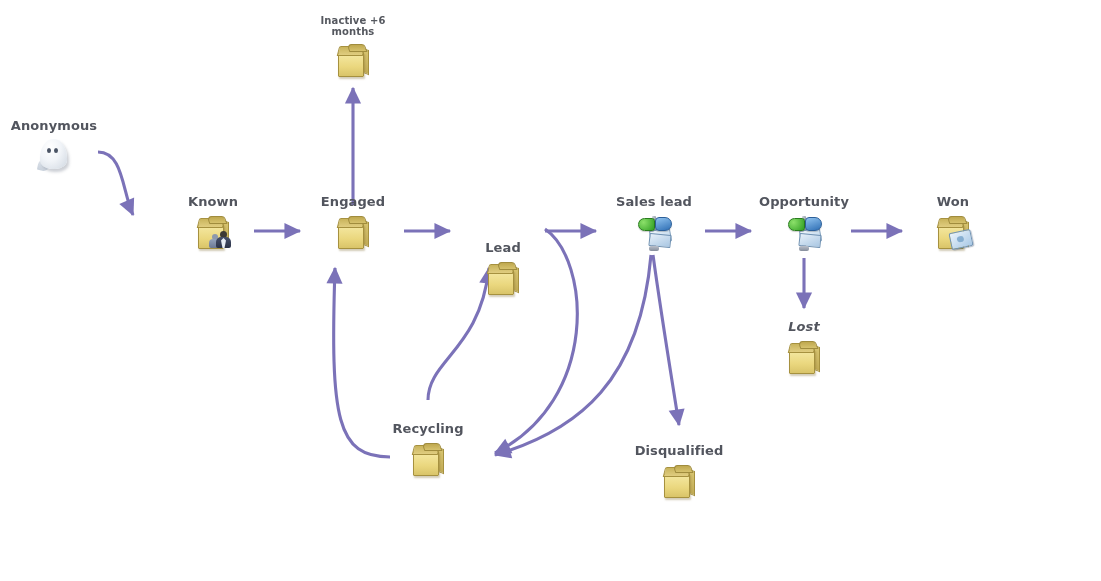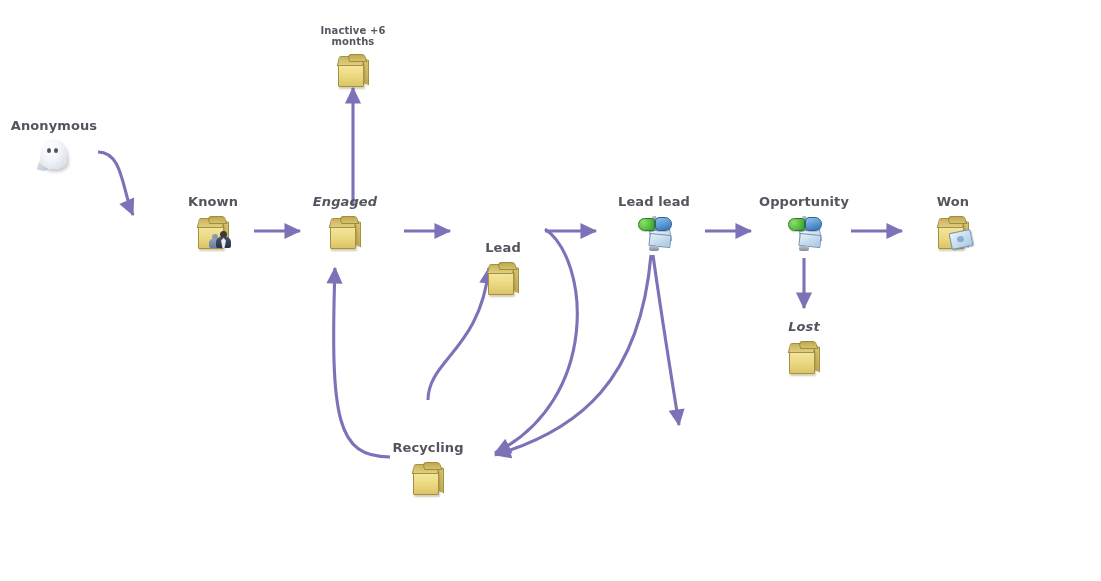--- a/index.html
+++ b/index.html
@@ -154,21 +154,21 @@
       <div class="people">
           <div class="h2"></div>
           <div class="b2"></div>
           <div class="h1"></div>
           <div class="b1"></div>
           <div class="c1"></div>
         </div>
     </div>
   </div>
 
-  <div class="node" style="left:345px;top:194px;font-style:italic;">
+  <div class="node" style="left:353px;top:194px;">
     <div class="lbl">Engaged</div>
     <div class="ico">
       <div class="folder">
           <div class="side"></div>
           <div class="body"></div>
           <div class="lid"></div>
           <div class="lid2"></div>
         </div>
     </div>
   </div>
@@ -179,21 +179,21 @@
       <div class="folder">
           <div class="side"></div>
           <div class="body"></div>
           <div class="lid"></div>
           <div class="lid2"></div>
         </div>
     </div>
   </div>
 
   <div class="node" style="left:654px;top:194px;">
-    <div class="lbl">Lead lead</div>
+    <div class="lbl">Sales lead</div>
     <div class="ico">
       <div class="sign">
           <div class="post"></div>
           <div class="p1"></div>
           <div class="p2"></div>
         <div class="flagG"></div>
           <div class="flagB"></div>
           <div class="base"></div>
         </div>
     </div>
@@ -219,21 +219,21 @@
       <div class="folder">
           <div class="side"></div>
           <div class="body"></div>
           <div class="lid"></div>
           <div class="lid2"></div>
         </div>
       <div class="money"></div>
     </div>
   </div>
 
-  <div class="node small" style="left:353px;top:15px;margin-top:10px;">
+  <div class="node small" style="left:353px;top:15px;">
     <div class="lbl">Inactive +6
 months</div>
     <div class="ico">
       <div class="folder">
           <div class="side"></div>
           <div class="body"></div>
           <div class="lid"></div>
           <div class="lid2"></div>
         </div>
     </div>
@@ -244,26 +244,37 @@
     <div class="ico">
       <div class="folder">
           <div class="side"></div>
           <div class="body"></div>
           <div class="lid"></div>
           <div class="lid2"></div>
         </div>
     </div>
   </div>
 
-  <div class="node" style="left:428px;top:440px;">
+  <div class="node" style="left:428px;top:421px;">
     <div class="lbl">Recycling</div>
     <div class="ico">
       <div class="folder">
           <div class="side"></div>
           <div class="body"></div>
           <div class="lid"></div>
           <div class="lid2"></div>
         </div>
     </div>
   </div>
 
+  <div class="node" style="left:679px;top:443px;">
+    <div class="lbl">Disqualified</div>
+    <div class="ico">
+      <div class="folder">
+          <div class="side"></div>
+          <div class="body"></div>
+          <div class="lid"></div>
+          <div class="lid2"></div>
+        </div>
+    </div>
+  </div>
 
 </div>
 
 </body></html>

